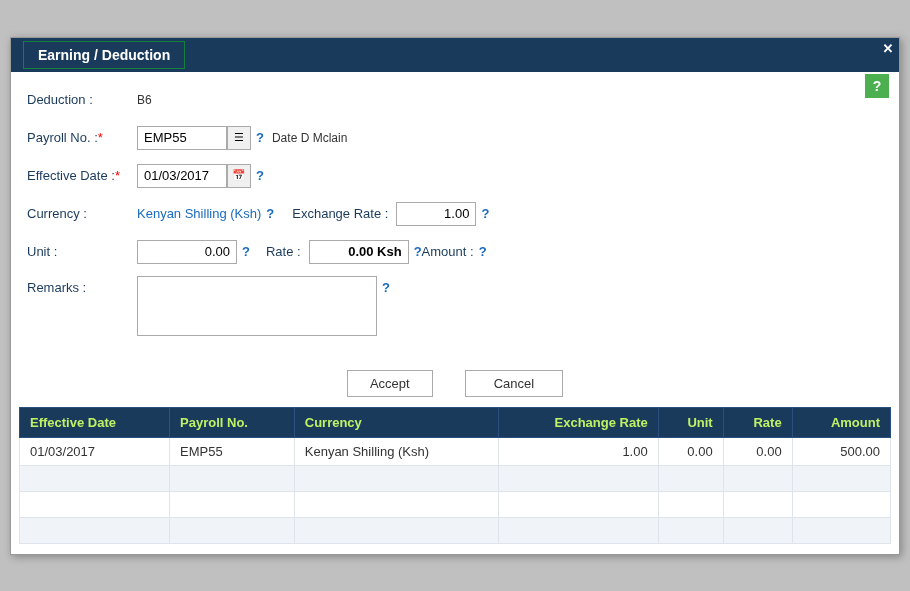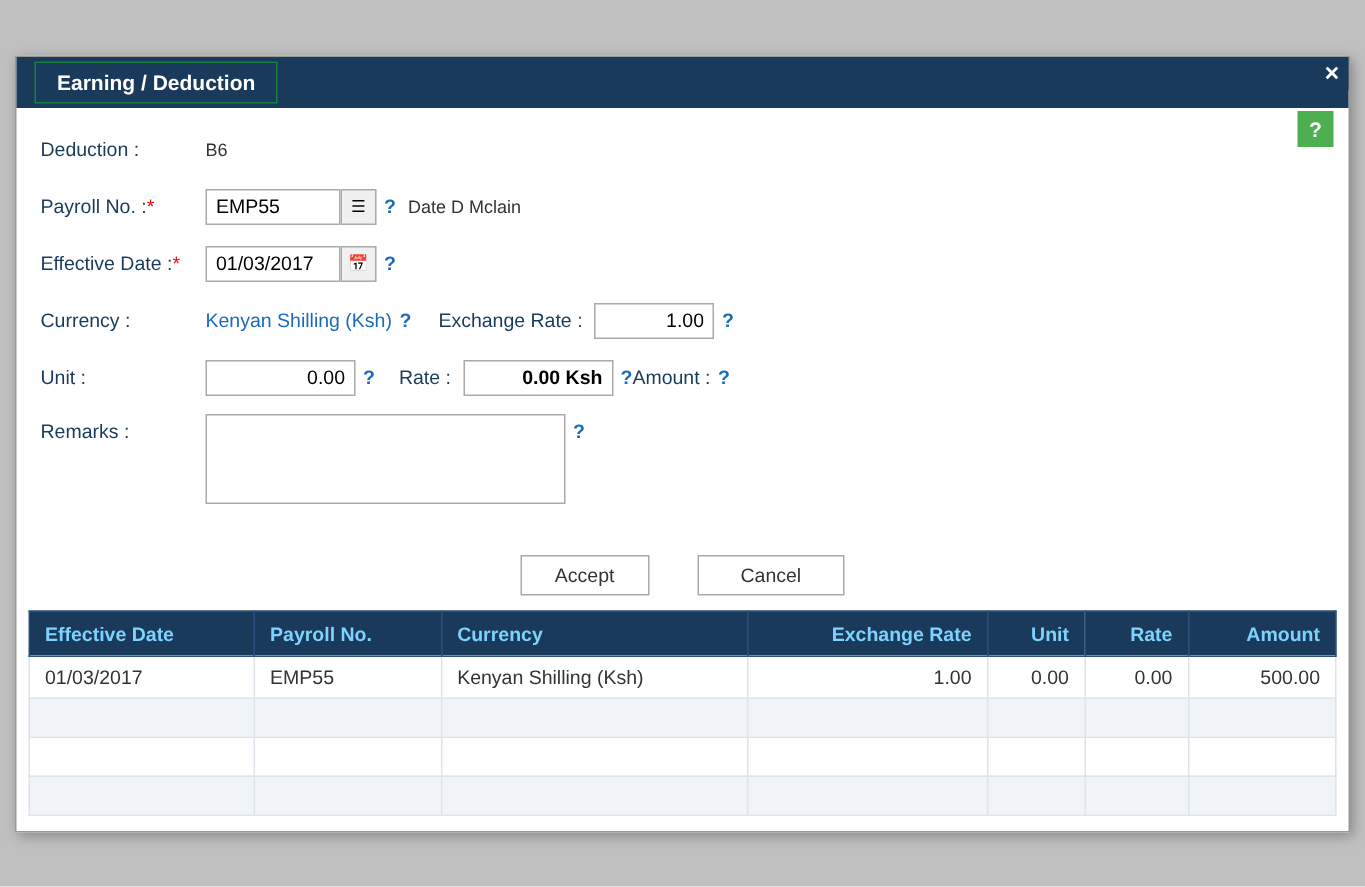--- a/index.html
+++ b/index.html
@@ -154,21 +154,21 @@
     .table-area {
       padding: 0 8px 10px 8px;
     }
     table {
       width: 100%;
       border-collapse: collapse;
       font-size: 13px;
     }
     thead tr {
       background: #1a3a5c;
-      color: #7dd3fc;
+      color: #bef264;
     }
     thead th {
       padding: 7px 10px;
       text-align: left;
       font-weight: bold;
       border: 1px solid #2a5080;
     }
     thead th.right { text-align: right; }
     tbody tr:nth-child(odd) { background: #fff; }
     tbody tr:nth-child(even) { background: #f0f4f8; }

